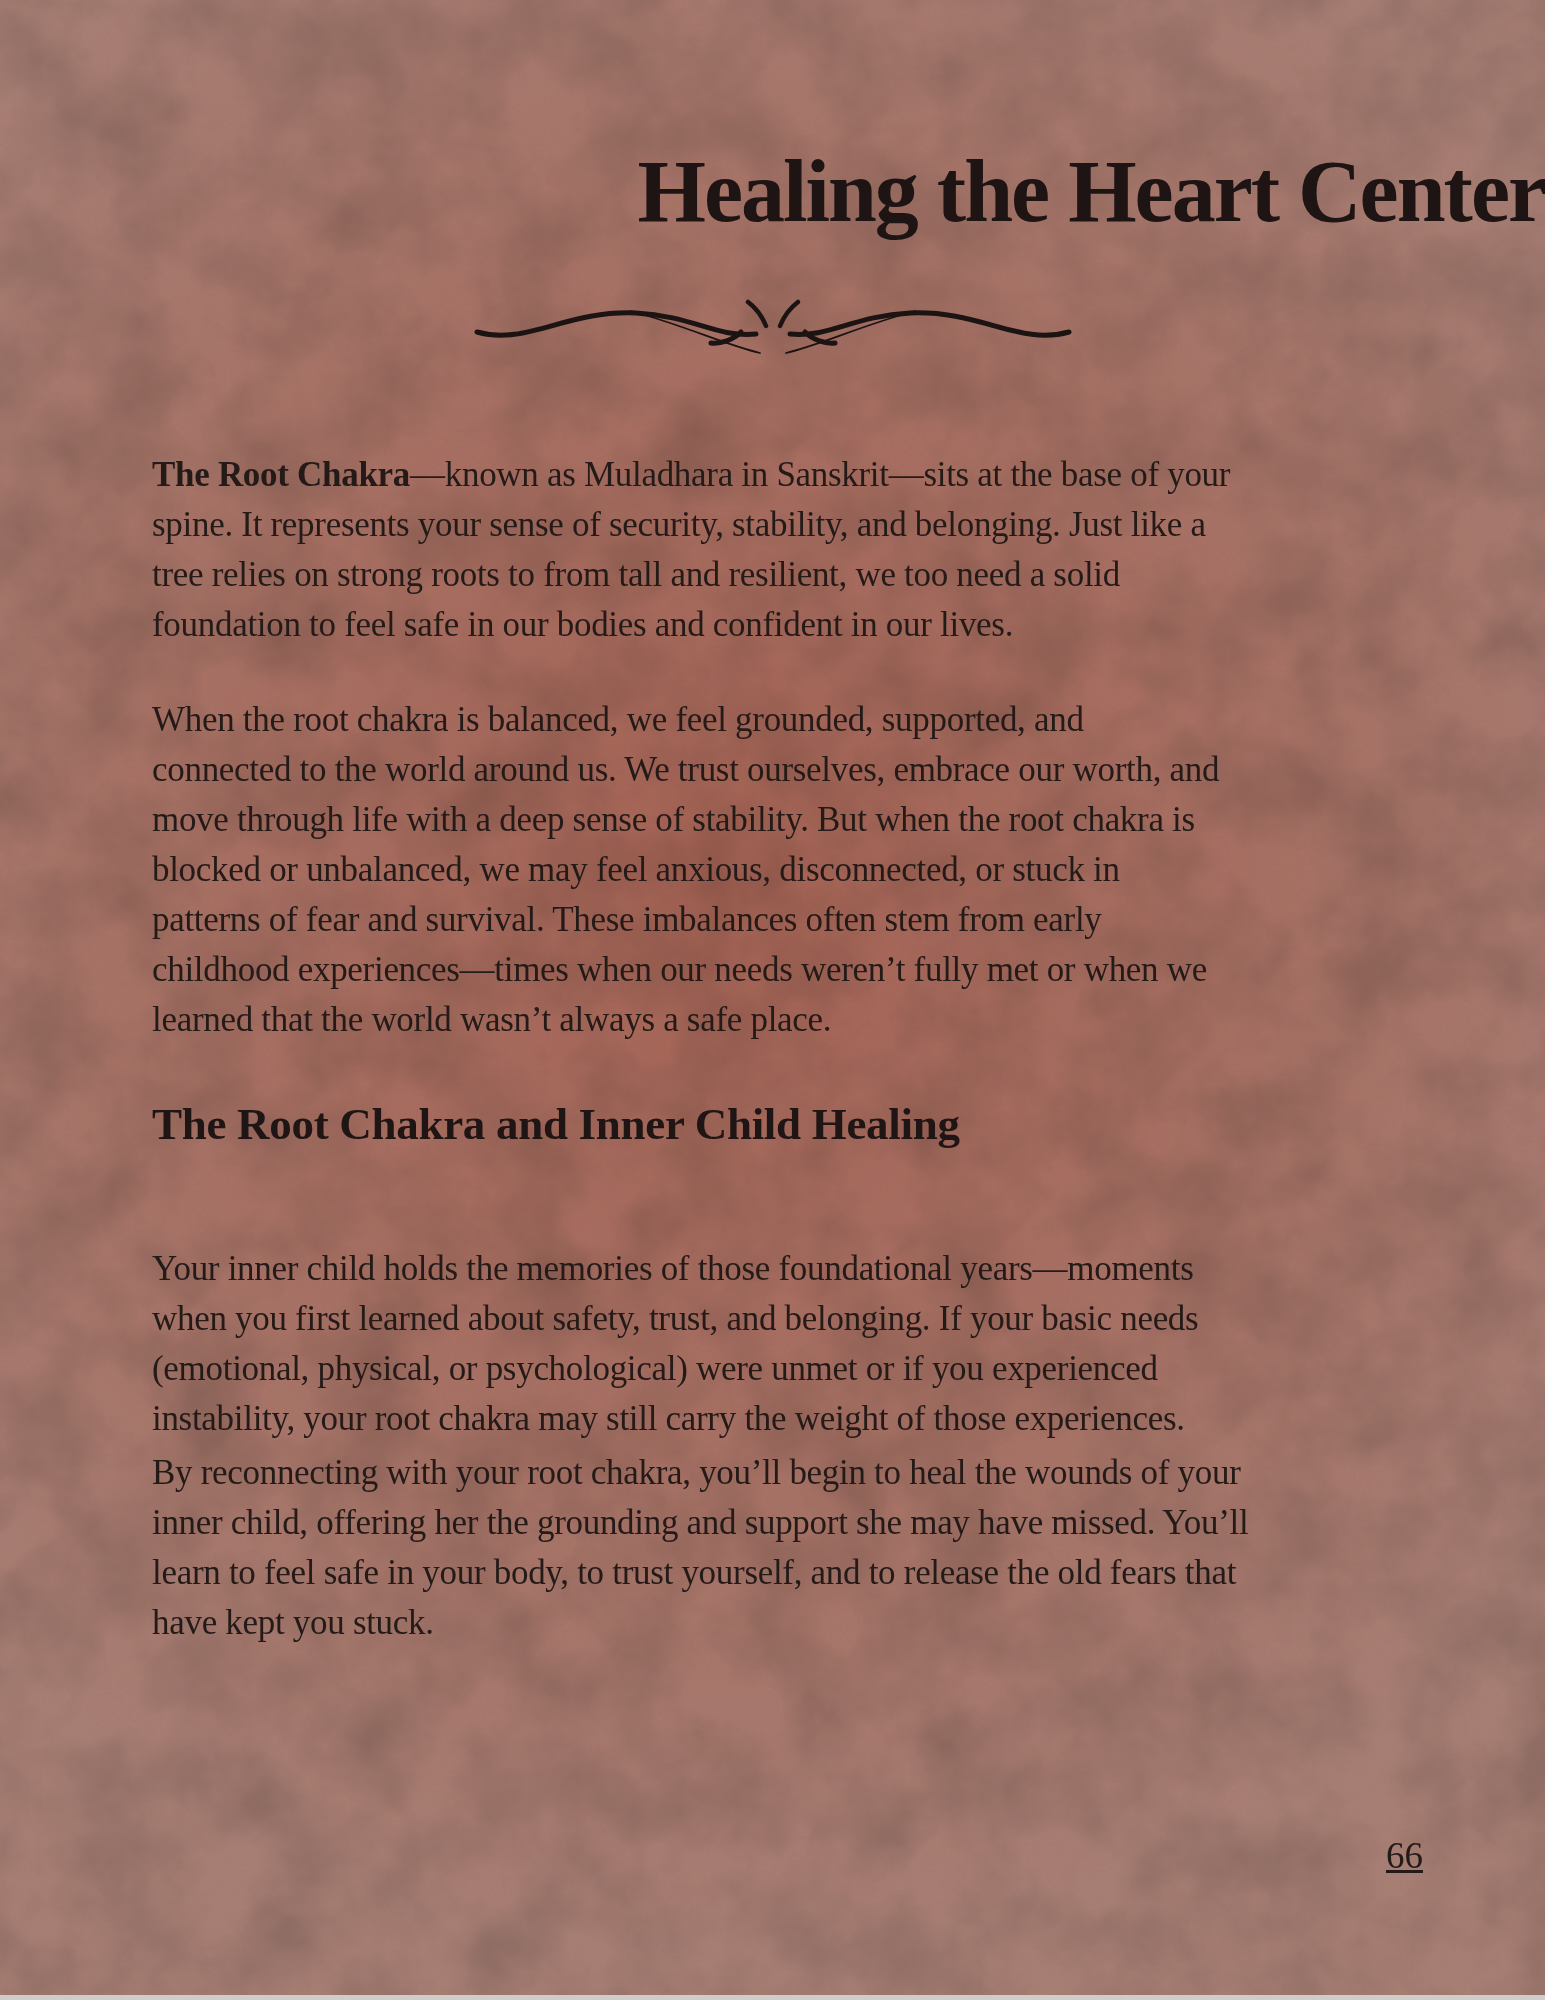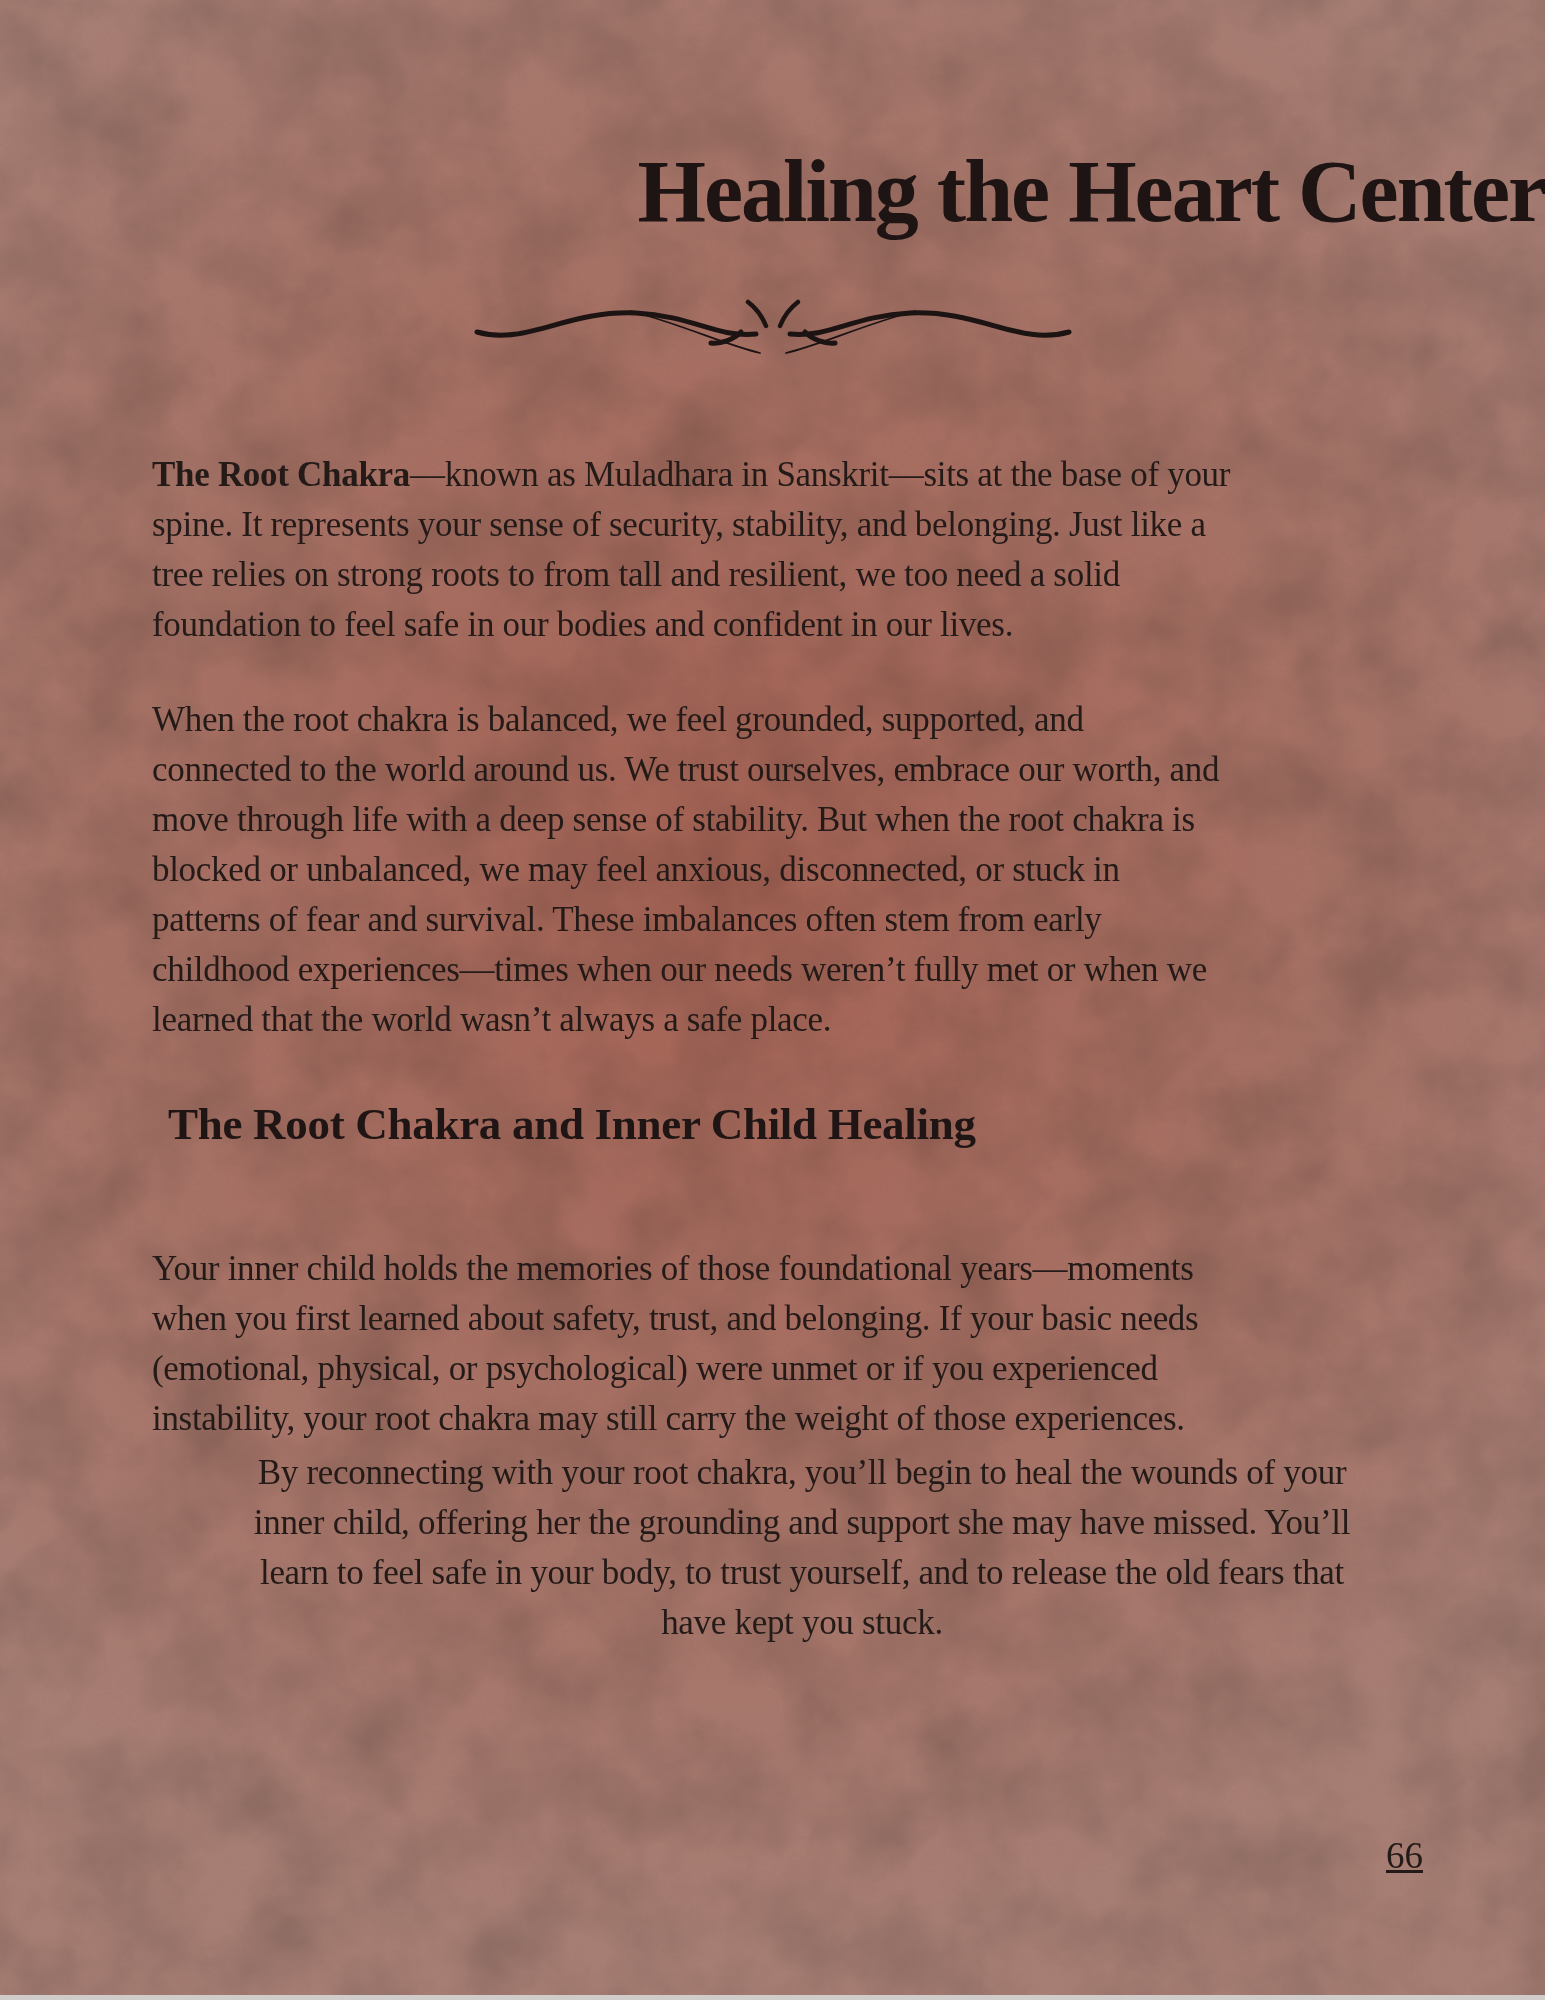--- a/index.html
+++ b/index.html
@@ -34,23 +34,23 @@
     position:absolute;left:152px;width:1300px;
     margin:0;
     font-size:35px;line-height:50px;letter-spacing:-0.3px;
     white-space:pre-line;
     color:#241a18;
     font-weight:400;
   }
   .lead{font-weight:700;letter-spacing:-0.3px;}
   #p1{top:450px;}
   #p2{top:695px;}
-  #h2{top:1096px;font-size:45px;line-height:56px;font-weight:700;white-space:normal;color:#1f1514;margin-left:16px;}
+  #h2{top:1096px;font-size:45px;line-height:56px;font-weight:700;white-space:normal;color:#1f1514;}
   #p3{top:1196px;margin-top:48px;}
-  #p4{top:1448px;text-align:center;}
+  #p4{top:1448px;}
   #p5{top:1690px;}
   .pagenum{
     position:absolute;left:1386px;top:1836px;
     font-size:37px;line-height:1.1;color:#241a18;text-decoration:underline;
   }
   .edge{
     position:absolute;left:0;bottom:0;width:100%;height:5px;
     background:#cfccc9;
   }
 </style>

